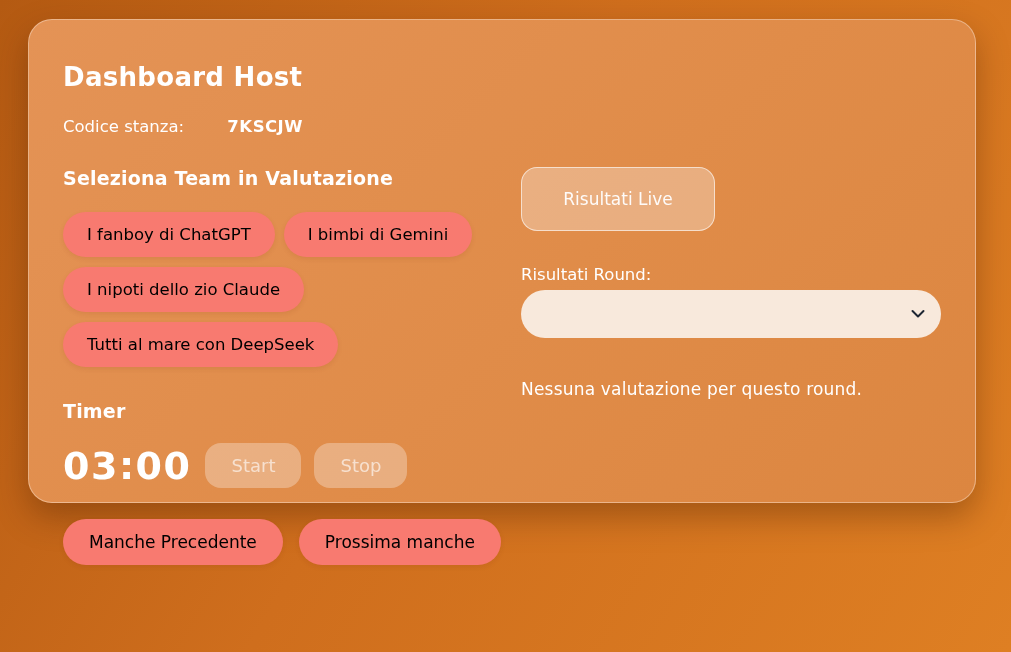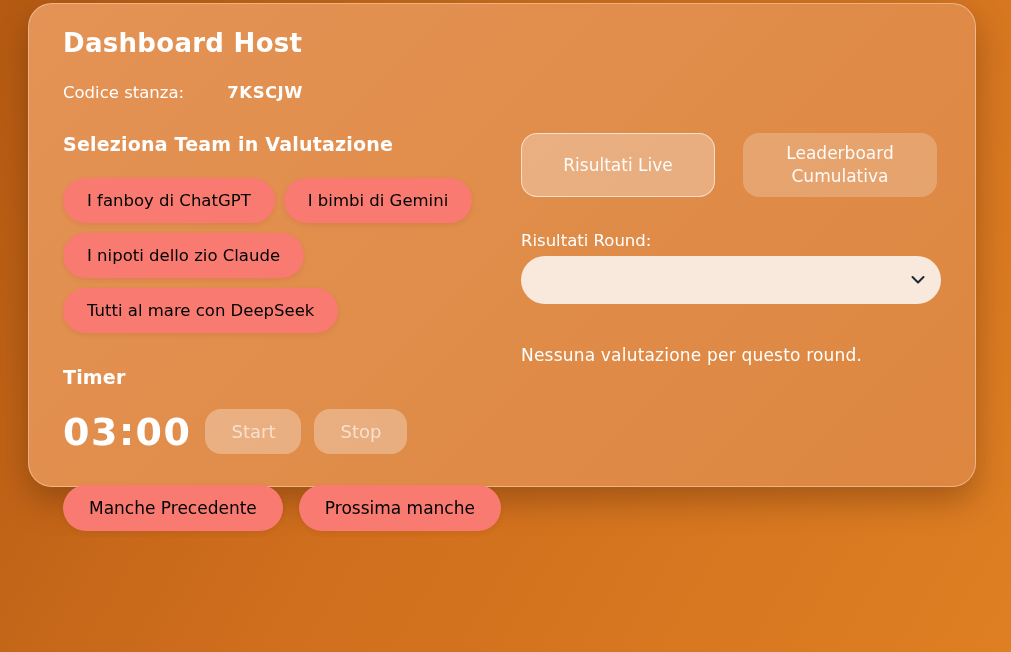--- a/index.html
+++ b/index.html
@@ -10,28 +10,28 @@
     position: relative;
     overflow: hidden;
     font-family: "DejaVu Sans", sans-serif;
     background: linear-gradient(120deg, #b45a12 0%, #cf6e1d 45%, #de7f23 100%);
     color: #ffffff;
   }
 
   .card {
     position: absolute;
     left: 28px;
-    top: 3px;
+    top: 19px;
     width: 948px;
     height: 484px;
     border-radius: 24px;
     background: linear-gradient(135deg, #e49356 0%, #e08c49 55%, #dc8640 100%);
     border: 1px solid rgba(255,255,255,0.35);
     box-shadow: 0 14px 32px rgba(70,28,0,0.35);
-    padding: 24px 34px;
+    padding: 42px 34px;
   }
 
   .page-title {
     font-size: 26px;
     font-weight: bold;
     letter-spacing: 0.3px;
     margin: 0;
   }
 
   .room-line {
@@ -206,21 +206,20 @@
       <div class="manche-row">
         <button class="pill-btn">Manche Precedente</button>
         <button class="pill-btn">Prossima manche</button>
       </div>
     </div>
 
     <div class="col-right">
 
       <div class="tabs">
         <div class="tab tab-active">Risultati Live</div>
-        <div class="tab tab-inactive">Leaderboard Cumulativa</div>
       </div>
 
       <div class="round-label">Risultati Round:</div>
 
       <div class="select-wrap">
         <select class="round-select">
           <option value=""></option>
         </select>
         <span class="chevron">
           <svg width="14" height="9" viewBox="0 0 14 9">

